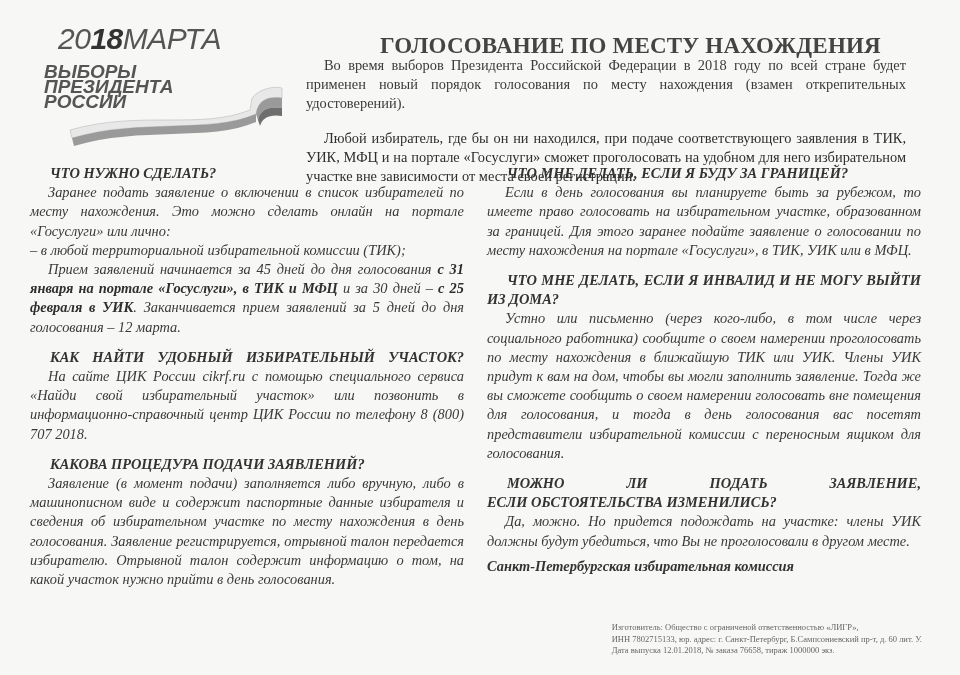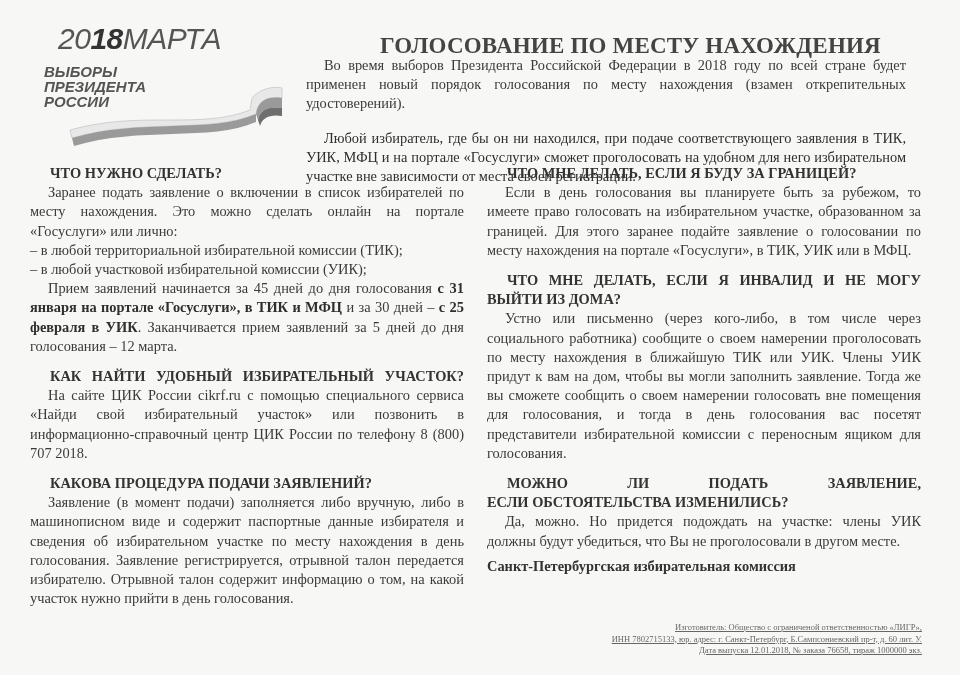--- a/index.html
+++ b/index.html
@@ -13,55 +13,55 @@
   .logo { position: absolute; left: 30px; top: 18px; width: 250px; height: 120px; }
   .logo .year {
     position: absolute; left: 28px; top: 4px;
     font-family: "Liberation Sans", sans-serif; font-style: italic;
     font-size: 30px; color: #555; letter-spacing: -0.5px; white-space: nowrap;
   }
   .logo .year b { font-weight: 700; color: #333; text-align: center; }
   .logo .sub {
     position: absolute; left: 14px; top: 46px;
     font-family: "Liberation Sans", sans-serif; font-style: italic; font-weight: 700;
-    font-size: 15px; line-height: 15px; color: #555;
+    font-size: 19px; line-height: 15px; color: #555;
   }
   .logo svg { position: absolute; left: 0; top: 0; }
 
   .title {
     position: absolute; left: 380px; top: 12px;
     font-size: 23px; font-weight: 700; color: #444; letter-spacing: 0.2px;
     white-space: nowrap;
     margin-top: 21px;
   }
   .intro {
     position: absolute; left: 290px; top: 40px; width: 632px;
     font-size: 14.4px; line-height: 19px; text-align: justify;
   }
   .intro p { margin: 16px; text-indent: 18px; }
   .intro p.bold { font-weight: 400; color: #2e2e2e; }
 
-  .col { position: absolute; font-size: 14.4px; line-height: 19.2px; }
+  .col { position: absolute; font-size: 14.4px; line-height: 19.2px; font-style: italic; }
   .col.left { left: 30px; top: 164px; width: 434px; }
   .col.right { left: 487px; top: 164px; width: 434px; }
   .col h2 {
     margin: 0; font-size: 14.4px; font-weight: 700; color: #333;
     text-indent: 20px; text-align: justify; text-align-last: auto;
   }
   .col h2.just { text-align: justify; text-align-last: justify; }
   .col p { margin: 0; text-align: justify; }
   .col p.ind { text-indent: 18px; }
   .col .gap { height: 11px; }
   .col b { color: #2e2e2e; }
   .sign {
     text-align: right; font-weight: 700; color: #333; margin-top: 6px !important;
   }
   .imprint {
     position: absolute; right: 38px; top: 622px;
-    font-size: 8.5px; line-height: 11.5px; text-align: right; color: #666; text-decoration: underline;
+    font-size: 8.5px; line-height: 11.5px; color: #666;
   }
 </style>
 </head>
 <body>
 
 <div class="logo">
   <svg width="270" height="130">
     <path d="M40 112 C 110 92, 170 112, 220 92 L 222 80 C 230 70, 245 68, 252 70 L 252 80 C 235 78, 228 84, 226 96 C 180 116, 110 100, 42 120 Z" fill="#e8e8e8" stroke="#bbb" stroke-width="0.6"></path>
     <path d="M42 120 C 110 100, 180 116, 226 96 L 226 104 C 180 124, 110 108, 44 128 Z" fill="#9a9a9a"></path>
     <path d="M226 96 C 228 84, 235 78, 252 80 L 252 90 C 238 88, 230 92, 228 102 Z" fill="#9a9a9a"></path>
@@ -78,21 +78,20 @@
 <div class="title">ГОЛОСОВАНИЕ ПО МЕСТУ НАХОЖДЕНИЯ</div>
 <div class="intro">
   <p>Во время выборов Президента Российской Федерации в 2018 году по всей стране будет применен новый порядок голосования по месту нахождения (взамен открепительных удостоверений).</p>
   <p class="bold">Любой избиратель, где бы он ни находился, при подаче соответствующего заявления в ТИК, УИК, МФЦ и на портале «Госуслуги» сможет проголосовать на удобном для него избирательном участке вне зависимости от места своей регистрации.</p>
 </div>
 
 <div class="col left">
   <h2>ЧТО НУЖНО СДЕЛАТЬ?</h2>
   <p class="ind">Заранее подать заявление о включении в список избирателей по месту нахождения. Это можно сделать онлайн на портале «Госуслуги» или лично:</p>
   <p>– в любой территориальной избирательной комиссии (ТИК);</p>
-  <p>– в любой участковой избирательной комиссии (УИК);</p>
   <p class="ind"><span>Прием заявлений начинается за 45 дней до дня голосования </span><b>с 31 января на портале «Госуслуги», в ТИК и МФЦ</b><span> и за 30 дней – </span><b>с 25 февраля в УИК</b><span>. Заканчивается прием заявлений за 5 дней до дня голосования – 12 марта.</span></p>
   <div class="gap"></div>
   <h2 class="just">КАК НАЙТИ УДОБНЫЙ ИЗБИРАТЕЛЬНЫЙ УЧАСТОК?</h2>
   <p class="ind">На сайте ЦИК России cikrf.ru с помощью специального сервиса «Найди свой избирательный участок» или позвонить в информационно-справочный центр ЦИК России по телефону 8 (800) 707 2018.</p>
   <div class="gap"></div>
   <h2>КАКОВА ПРОЦЕДУРА ПОДАЧИ ЗАЯВЛЕНИЙ?</h2>
   <p class="ind">Заявление (в момент подачи) заполняется либо вручную, либо в машинописном виде и содержит паспортные данные избирателя и сведения об избирательном участке по месту нахождения в день голосования. Заявление регистрируется, отрывной талон передается избирателю. Отрывной талон содержит информацию о том, на какой участок нужно прийти в день голосования.</p>
 </div>
 
 <div class="col right">

